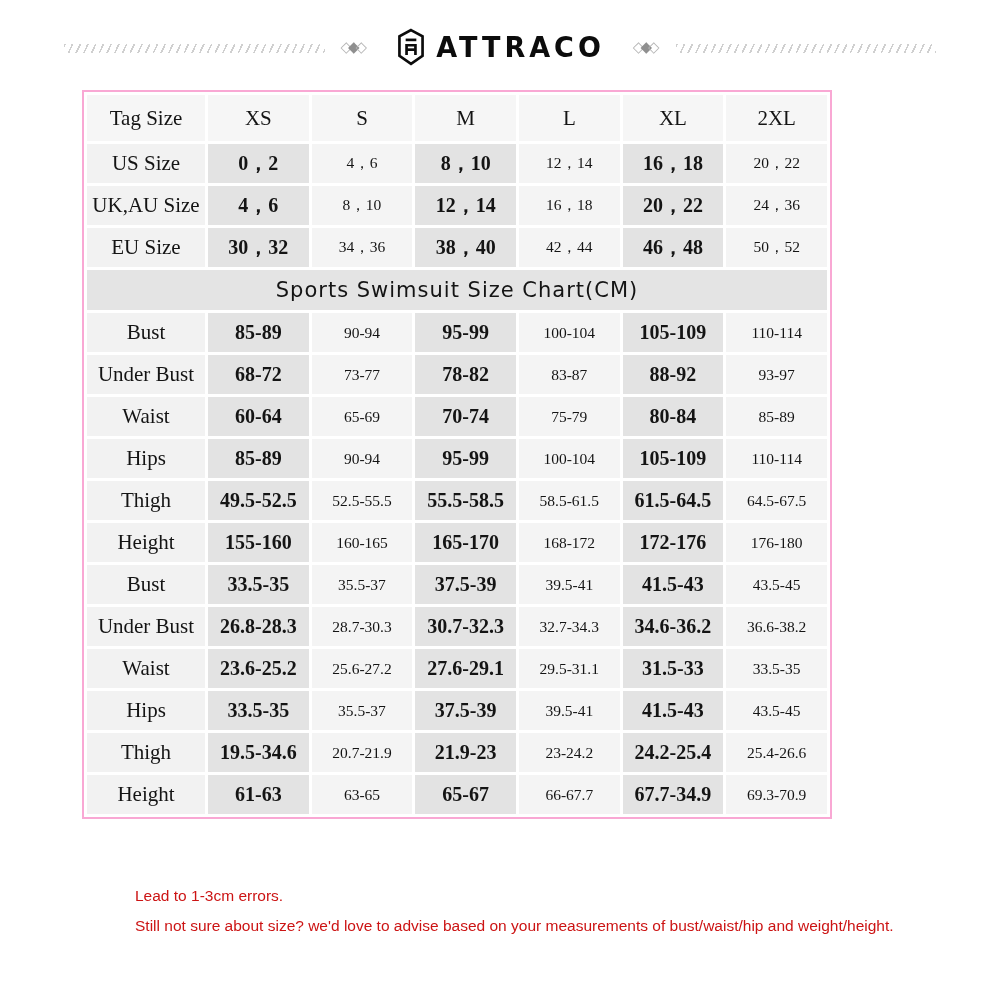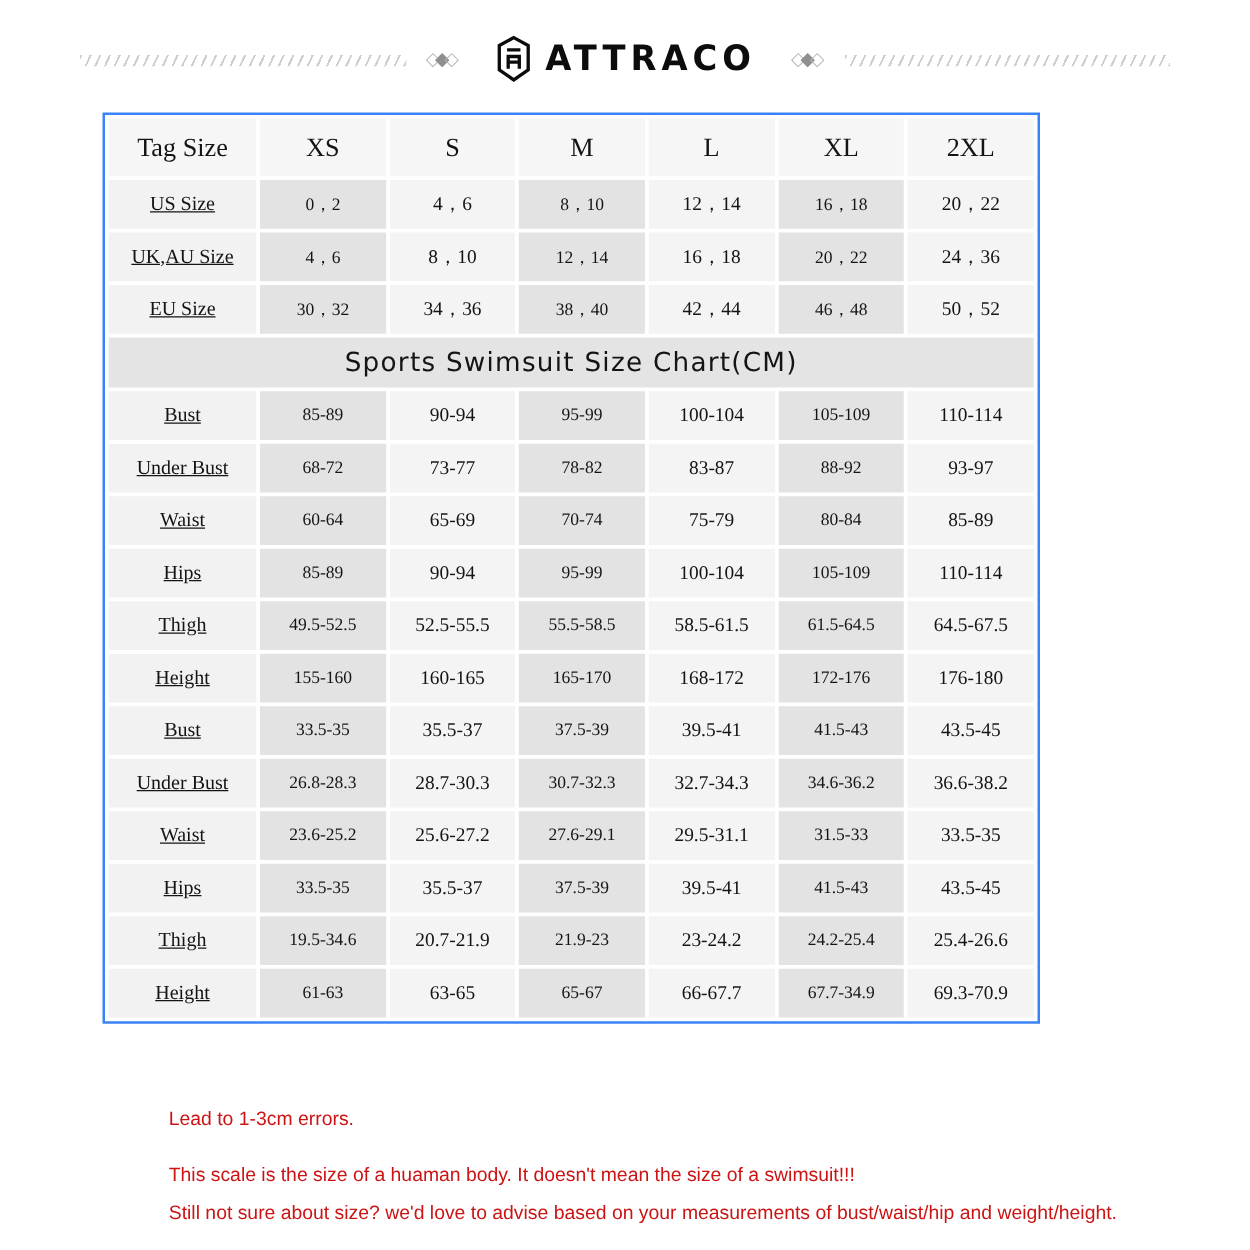--- a/index.html
+++ b/index.html
@@ -28,30 +28,30 @@
   .wordmark{
     font-family:"DejaVu Sans",sans-serif;font-weight:bold;font-size:27px;
     letter-spacing:4px;color:#0c0c0c;margin-left:9px;
     transform:scaleY(1.04);white-space:nowrap;
   }
 
   
   table.size-chart{
     position:absolute;left:82px;top:90px;width:750px;
     border-collapse:separate;border-spacing:3px;
-    background:#ffffff;border:2px solid #3b82f6;
+    background:#ffffff;border:2px solid #f9a8d4;
     table-layout:fixed;
   }
   table.size-chart td{
     text-align:center;vertical-align:middle;color:#141414;
     overflow:hidden;white-space:nowrap;padding:0;
   }
   td.hd{height:46px;font-size:21px;background:#f6f6f6;}
-  td.lb{height:39px;font-size:16px;background:#f2f2f2;text-decoration:underline;}
-  td.cg{height:39px;font-size:14px;background:#e3e3e3;}
+  td.lb{height:39px;font-size:21px;background:#f2f2f2;}
+  td.cg{height:39px;font-size:20px;background:#e3e3e3;font-weight:bold;}
   td.cw{height:39px;font-size:15.5px;background:#f4f4f4;}
   td.st{
     height:40px;background:#e4e4e4;color:#2c2c2c;
     font-family:"DejaVu Sans",sans-serif;font-size:21px;letter-spacing:1px;
   }
 
   
   .note{
     position:absolute;left:85px;top:881px;width:870px;
     font-family:"Liberation Sans",sans-serif;font-size:15.5px;color:#cc1414;
@@ -238,15 +238,14 @@
         <td class="cg">65-67</td>
         <td class="cw">66-67.7</td>
         <td class="cg">67.7-34.9</td>
         <td class="cw">69.3-70.9</td>
       </tr>
     </tbody>
 </table>
 
 <div class="note">
   <div class="nl ind">Lead to 1-3cm errors.</div>
-  <div class="nl ind sp">This scale is the size of a huaman body. It doesn't mean the size of a swimsuit!!!</div>
   <div class="nl ind">Still not sure about size? we'd love to advise based on your measurements of bust/waist/hip and weight/height.</div>
 </div>
 
 </body></html>

